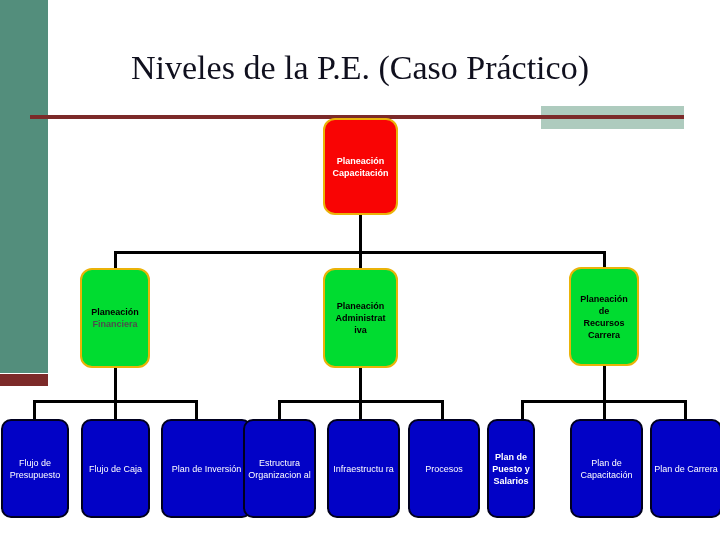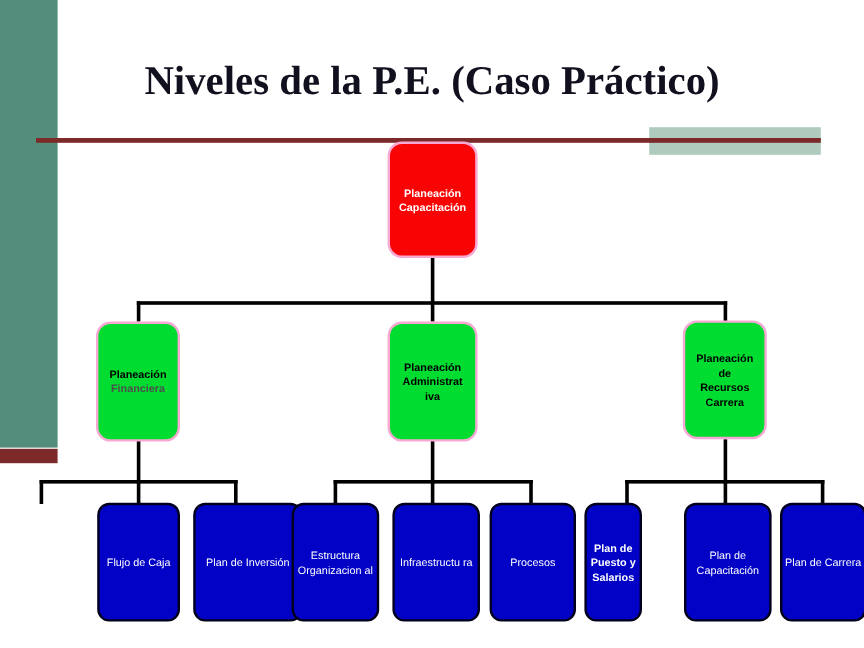--- a/index.html
+++ b/index.html
@@ -6,30 +6,30 @@
   .slide{
     position:relative;width:720px;height:540px;background:#ffffff;
     overflow:hidden;font-family:"Liberation Sans",sans-serif;
   }
   
   .sidebar-teal{position:absolute;left:0;top:0;width:48px;height:373px;background:#538E7C;}
   .sidebar-maroon{position:absolute;left:0;top:374px;width:48px;height:12px;background:#7C2A29;}
   
   .title{
     position:absolute;left:0;top:48px;width:720px;margin:0;
-    font-family:"Liberation Serif",serif;font-weight:700;
+    font-family:"Liberation Serif",serif;font-weight:400;
     font-size:34px;line-height:1.2;color:#10101e;text-align:center;white-space:nowrap;
   }
   .rule-teal{position:absolute;left:541px;top:106px;width:143px;height:23px;background:#AECBBE;}
   .rule-maroon{position:absolute;left:30px;top:115px;width:654px;height:4px;background:#7C2A29;}
   
   .line{position:absolute;background:#000000;}
   
   .node{
-    position:absolute;border:2px solid #f9a8d4;border-radius:12px;
+    position:absolute;border:2px solid #eab308;border-radius:12px;
     display:flex;align-items:center;justify-content:center;
     box-sizing:border-box;text-align:center;
   }
   .node .node-text{width:100%;padding:0 1px;}
   .red{background:#F90404;}
   .green{background:#00DC30;}
   .blue{background:#0202C6;border-color:#00001e;border-radius:10px;}
   .t-white{color:#ffffff;}
   .t-black{color:#000000;}
   .bold{font-weight:bold;}
@@ -97,20 +97,23 @@
 
   <div class="node green" style="left:569px;top:267px;width:70px;height:99px">
     <div class="node-text t-black bold">
       <div class="node-line">Planeación</div>
       <div class="node-line">de</div>
       <div class="node-line">Recursos</div>
       <div class="node-line">Carrera</div>
     </div>
   </div>
 
+  <div class="node blue" style="left:1px;top:419px;width:68px;height:99px">
+    <div class="node-text">Flujo de Presupuesto</div>
+  </div>
   <div class="node blue" style="left:81px;top:419px;width:69px;height:99px">
     <div class="node-text">Flujo de Caja</div>
   </div>
   <div class="node blue" style="left:161px;top:419px;width:91px;height:99px">
     <div class="node-text">Plan de Inversión</div>
   </div>
   <div class="node blue" style="left:243px;top:419px;width:73px;height:99px">
     <div class="node-text">Estructura Organizacion al</div>
   </div>
   <div class="node blue" style="left:327px;top:419px;width:73px;height:99px">

